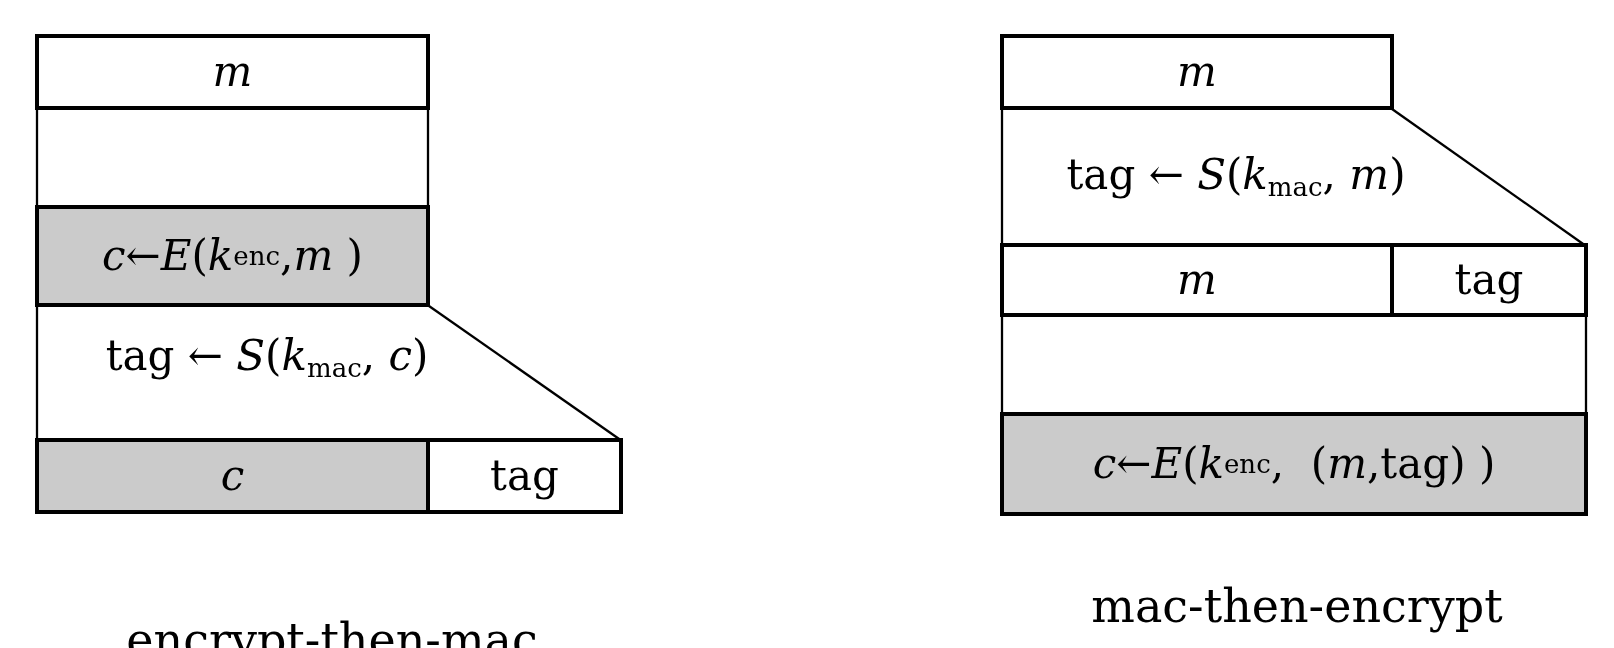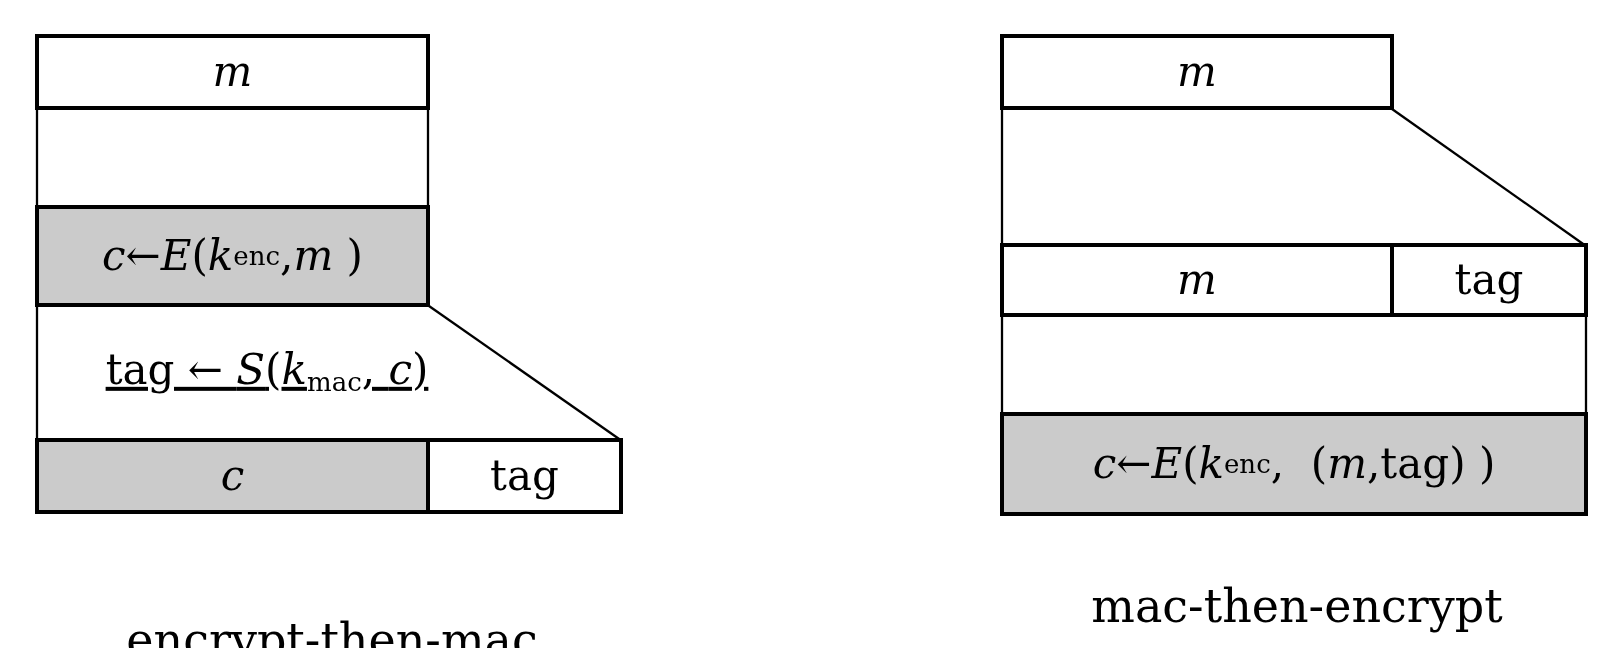--- a/index.html
+++ b/index.html
@@ -77,36 +77,37 @@
       <span class="m-rm"> ← </span>
       <span class="m-it">E</span>
       <span class="m-rm">(</span>
       <span class="m-it">k</span>
       <span class="m-sub">enc</span>
       <span class="m-rm">, </span>
       <span class="m-it">m</span>
       <span class="m-rm">&nbsp;)</span>
     </div>
 
-  <div class="eq" style="left:267px; top:372px;text-decoration:underline;"><span class="m-rm">tag ← </span><span class="m-it">S</span><span class="m-rm">(</span><span class="m-it">k</span><span class="m-sub">mac</span><span class="m-rm">, </span><span class="m-it">c</span><span class="m-rm">)</span></div>
+  <div class="eq" style="left:267px; top:358px;"><span class="m-rm">tag ← </span><span class="m-it">S</span><span class="m-rm">(</span><span class="m-it">k</span><span class="m-sub">mac</span><span class="m-rm">, </span><span class="m-it">c</span><span class="m-rm">)</span></div>
 
   <div class="box shaded" style="left:35px; top:438px; width:395px; height:76px;">
       <span class="m-it">c</span>
     </div>
 
   <div class="box" style="left:426px; top:438px; width:197px; height:76px;">
       <span class="m-rm">tag</span>
     </div>
 
   <div class="diagram-label" style="left:332px; top:640px;">encrypt-then-mac</div>
 
   <div class="box" style="left:1000px; top:34px; width:394px; height:76px;">
       <span class="m-it">m</span>
     </div>
 
+  <div class="eq" style="left:1236px; top:177px;"><span class="m-rm">tag ← </span><span class="m-it">S</span><span class="m-rm">(</span><span class="m-it">k</span><span class="m-sub">mac</span><span class="m-rm">, </span><span class="m-it">m</span><span class="m-rm">)</span></div>
 
   <div class="box" style="left:1000px; top:243px; width:394px; height:74px;">
       <span class="m-it">m</span>
     </div>
 
   <div class="box" style="left:1390px; top:243px; width:198px; height:74px;">
       <span class="m-rm">tag</span>
     </div>
 
   <div class="box shaded" style="left:1000px; top:412px; width:588px; height:104px;">

